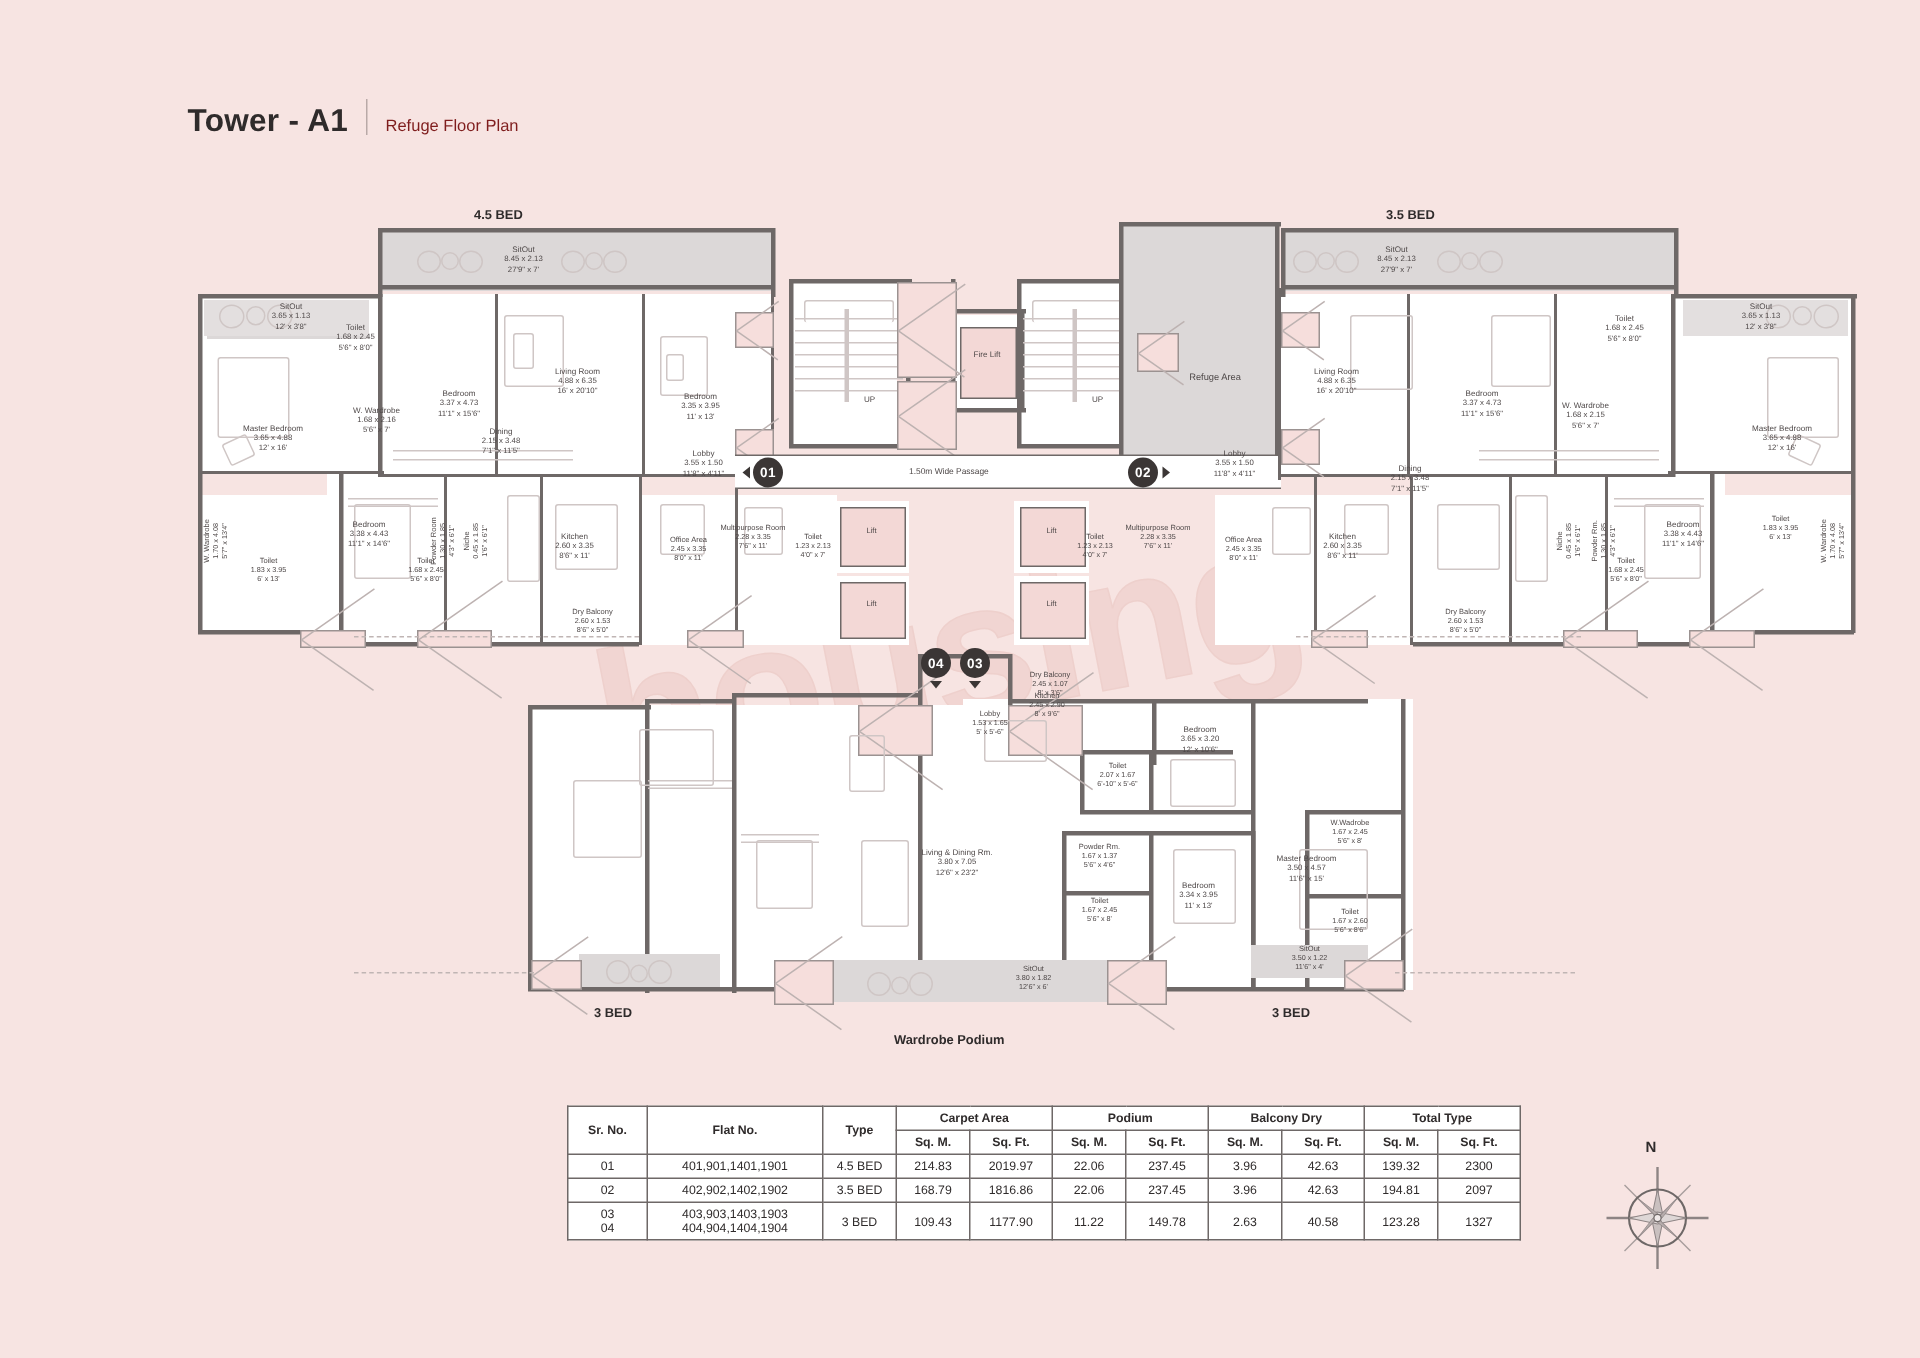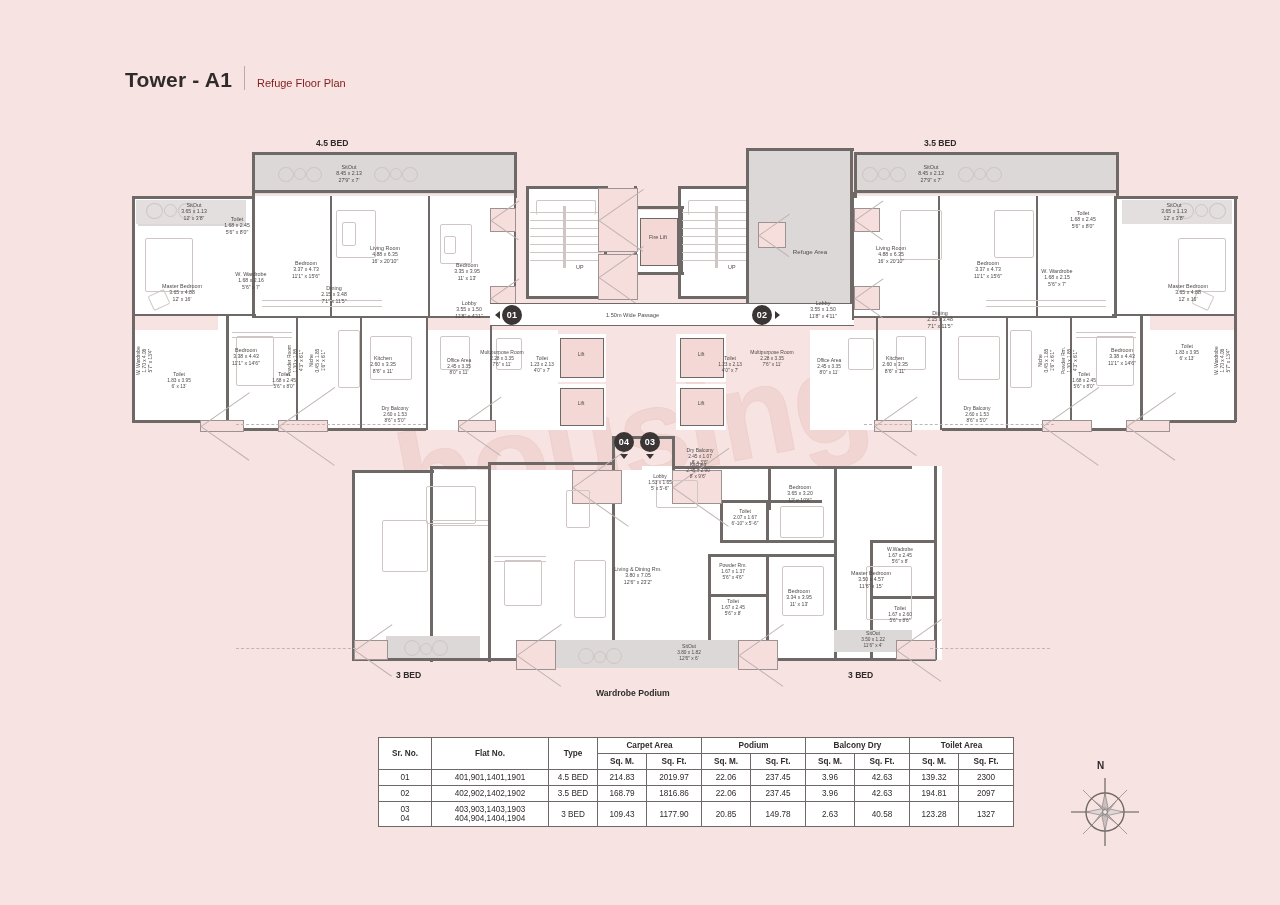--- a/index.html
+++ b/index.html
@@ -677,21 +677,21 @@
 
   <table id="spec">
     <thead>
       <tr>
         <th rowspan="2" style="width:44px;">Sr. No.</th>
         <th rowspan="2" style="width:108px;">Flat No.</th>
         <th rowspan="2" style="width:40px;">Type</th>
         <th colspan="2">Carpet Area</th>
         <th colspan="2">Podium</th>
         <th colspan="2">Balcony Dry</th>
-        <th colspan="2">Toilet Area</th>
+        <th colspan="2">Total Type</th>
       </tr>
       <tr>
         <th style="width:40px;">Sq. M.</th>
         <th style="width:46px;">Sq. Ft.</th>
         <th style="width:40px;">Sq. M.</th>
         <th style="width:46px;">Sq. Ft.</th>
         <th style="width:40px;">Sq. M.</th>
         <th style="width:46px;">Sq. Ft.</th>
         <th style="width:40px;">Sq. M.</th>
         <th style="width:46px;">Sq. Ft.</th>
@@ -725,21 +725,21 @@
         <td>2097</td>
       </tr>
       <tr>
         <td class="srno">03
 04</td>
         <td class="flat">403,903,1403,1903
 404,904,1404,1904</td>
         <td>3 BED</td>
         <td>109.43</td>
         <td>1177.90</td>
-        <td>20.85</td>
+        <td>11.22</td>
         <td>149.78</td>
         <td>2.63</td>
         <td>40.58</td>
         <td>123.28</td>
         <td>1327</td>
       </tr>
     </tbody>
   </table>
 
   <div id="compass">

